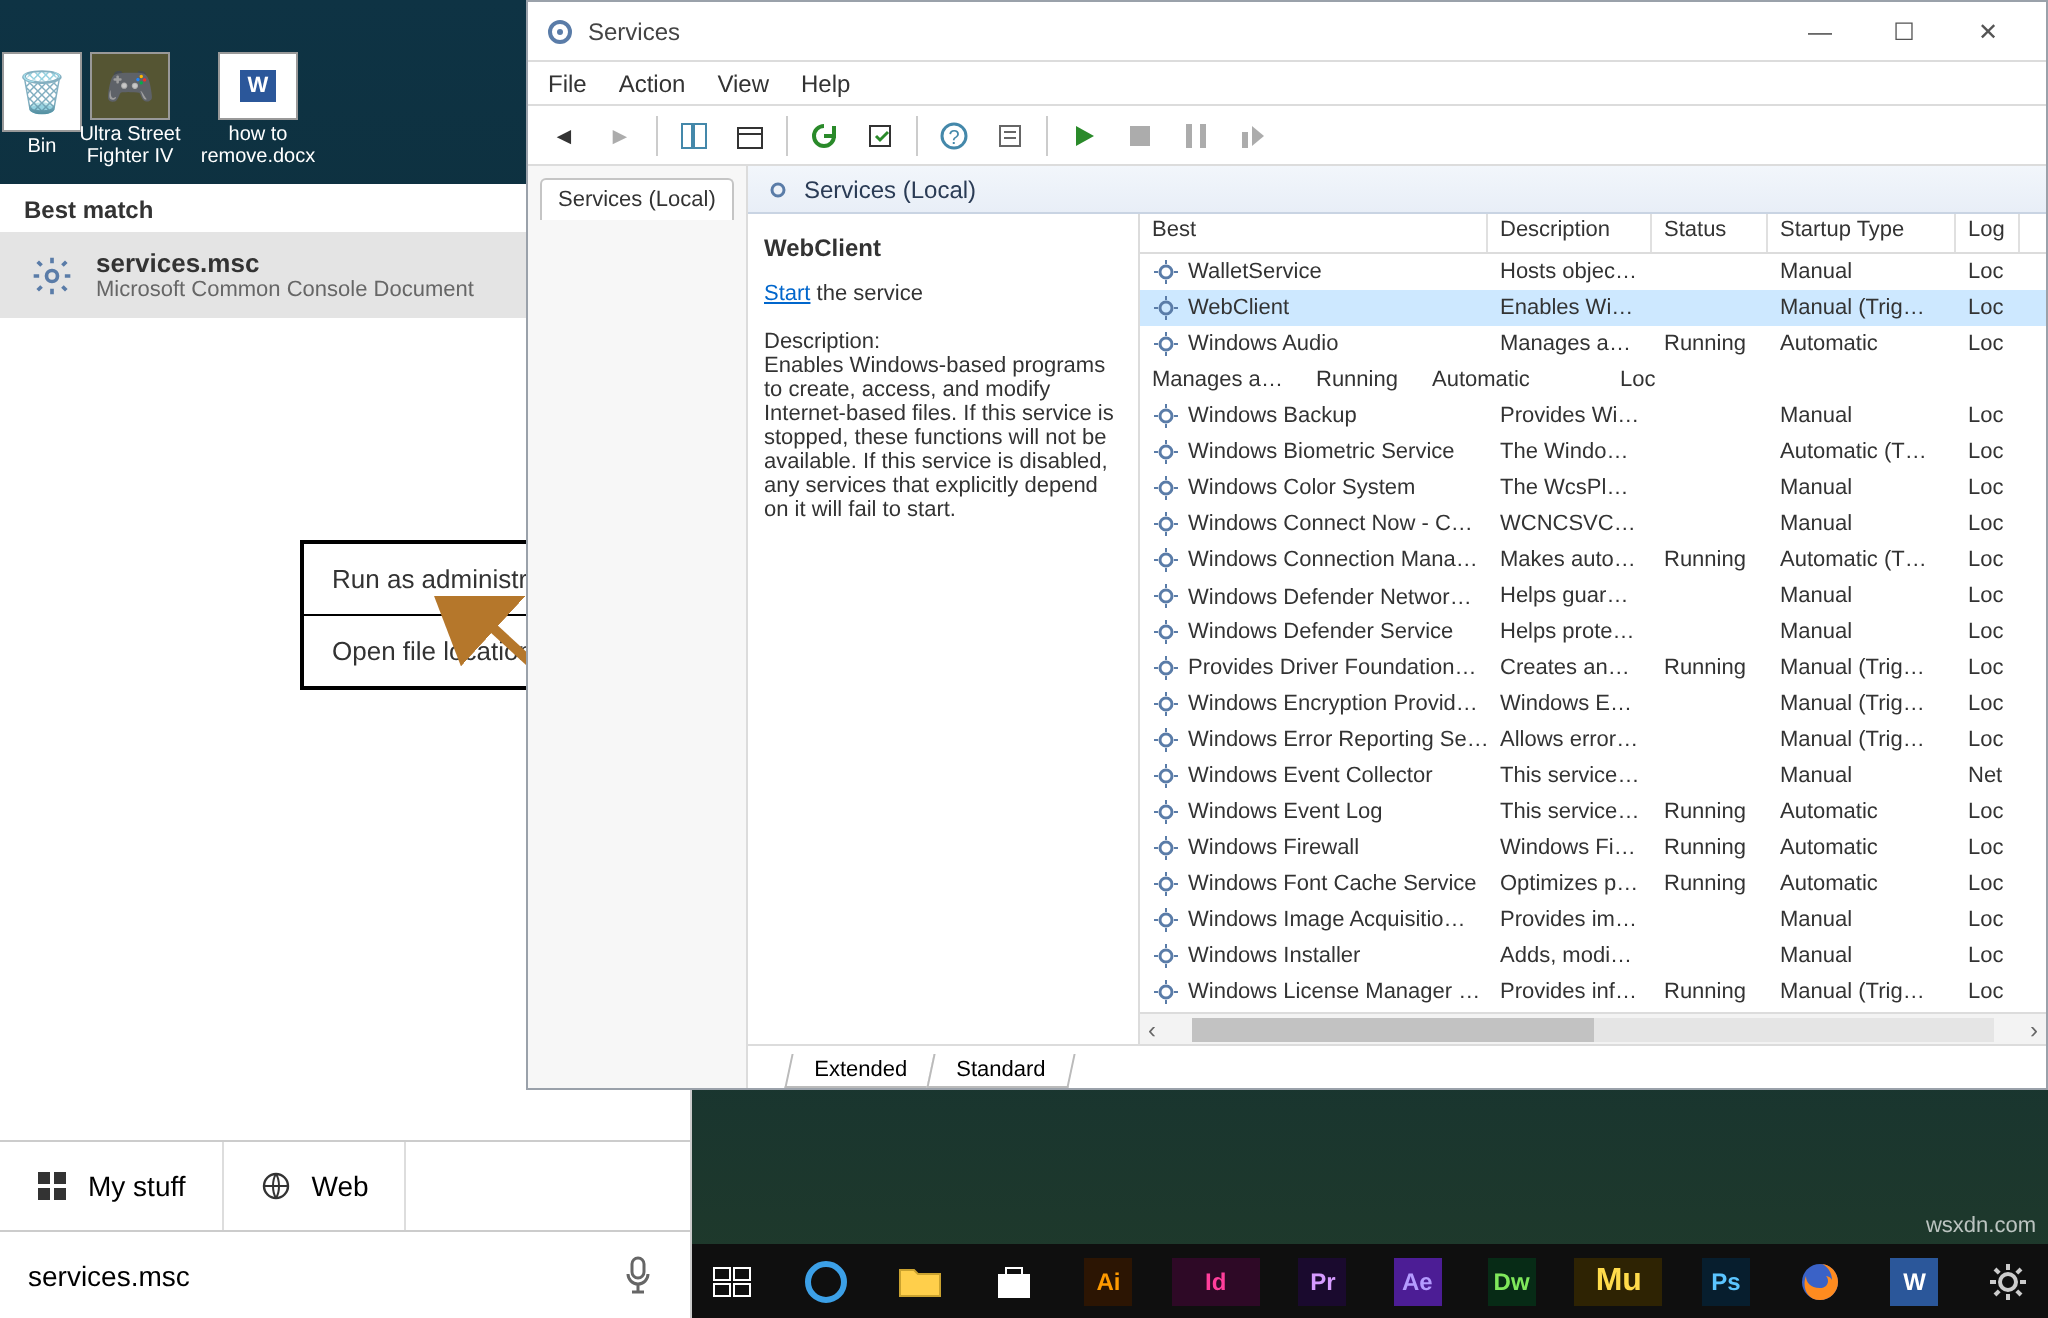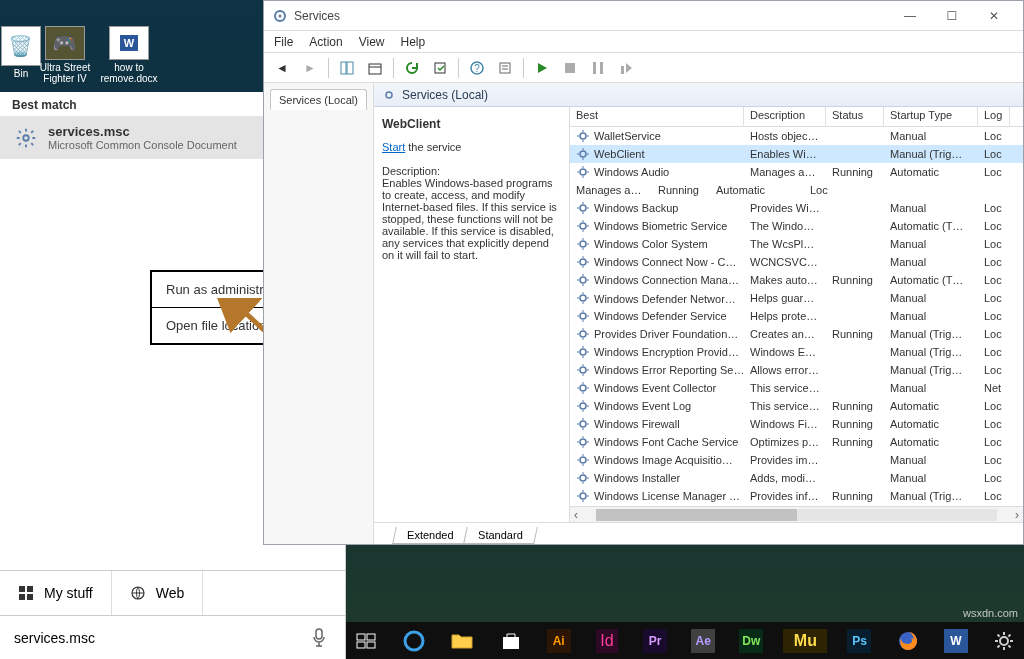--- a/index.html
+++ b/index.html
@@ -684,27 +684,27 @@
   <div class="tb-item">
       <svg width="20" height="20">
         <rect x="2" y="6" width="16" height="12" fill="#fff"></rect>
         <path d="M6 6V3h8v3" fill="none" stroke="#fff"></path>
       </svg>
     </div>
   <div class="tb-item">
       <div style="width:24px;height:24px;background:#2c1503;color:#ff9a00;font-weight:700;font-size:12px;display:flex;align-items:center;justify-content:center">Ai</div>
     </div>
   <div class="tb-item">
-      <div style="width:22px;height:24px;background:#2e0926;color:#ff3e9b;font-weight:400;font-size:16px;display:flex;align-items:center;justify-content:center">Id</div>
+      <div style="width:44px;height:24px;background:#2e0926;color:#ff3e9b;font-weight:700;font-size:12px;display:flex;align-items:center;justify-content:center">Id</div>
     </div>
   <div class="tb-item">
       <div style="width:24px;height:24px;background:#1a0a2e;color:#d69bff;font-weight:700;font-size:12px;display:flex;align-items:center;justify-content:center">Pr</div>
     </div>
   <div class="tb-item">
-      <div style="width:24px;height:24px;background:#404040;color:#b49bff;font-weight:700;font-size:12px;display:flex;align-items:center;justify-content:center">Ae</div>
+      <div style="width:24px;height:24px;background:#4c1d95;color:#b49bff;font-weight:700;font-size:12px;display:flex;align-items:center;justify-content:center">Ae</div>
     </div>
   <div class="tb-item">
       <div style="width:24px;height:24px;background:#072b16;color:#7fe85b;font-weight:700;font-size:12px;display:flex;align-items:center;justify-content:center">Dw</div>
     </div>
   <div class="tb-item">
       <div style="width:48px;height:24px;background:#2e2303;color:#ffdb4b;font-weight:700;font-size:16px;display:flex;align-items:center;justify-content:center">Mu</div>
     </div>
   <div class="tb-item">
       <div style="width:24px;height:24px;background:#071e2e;color:#5bc5ff;font-weight:700;font-size:12px;display:flex;align-items:center;justify-content:center">Ps</div>
     </div>

